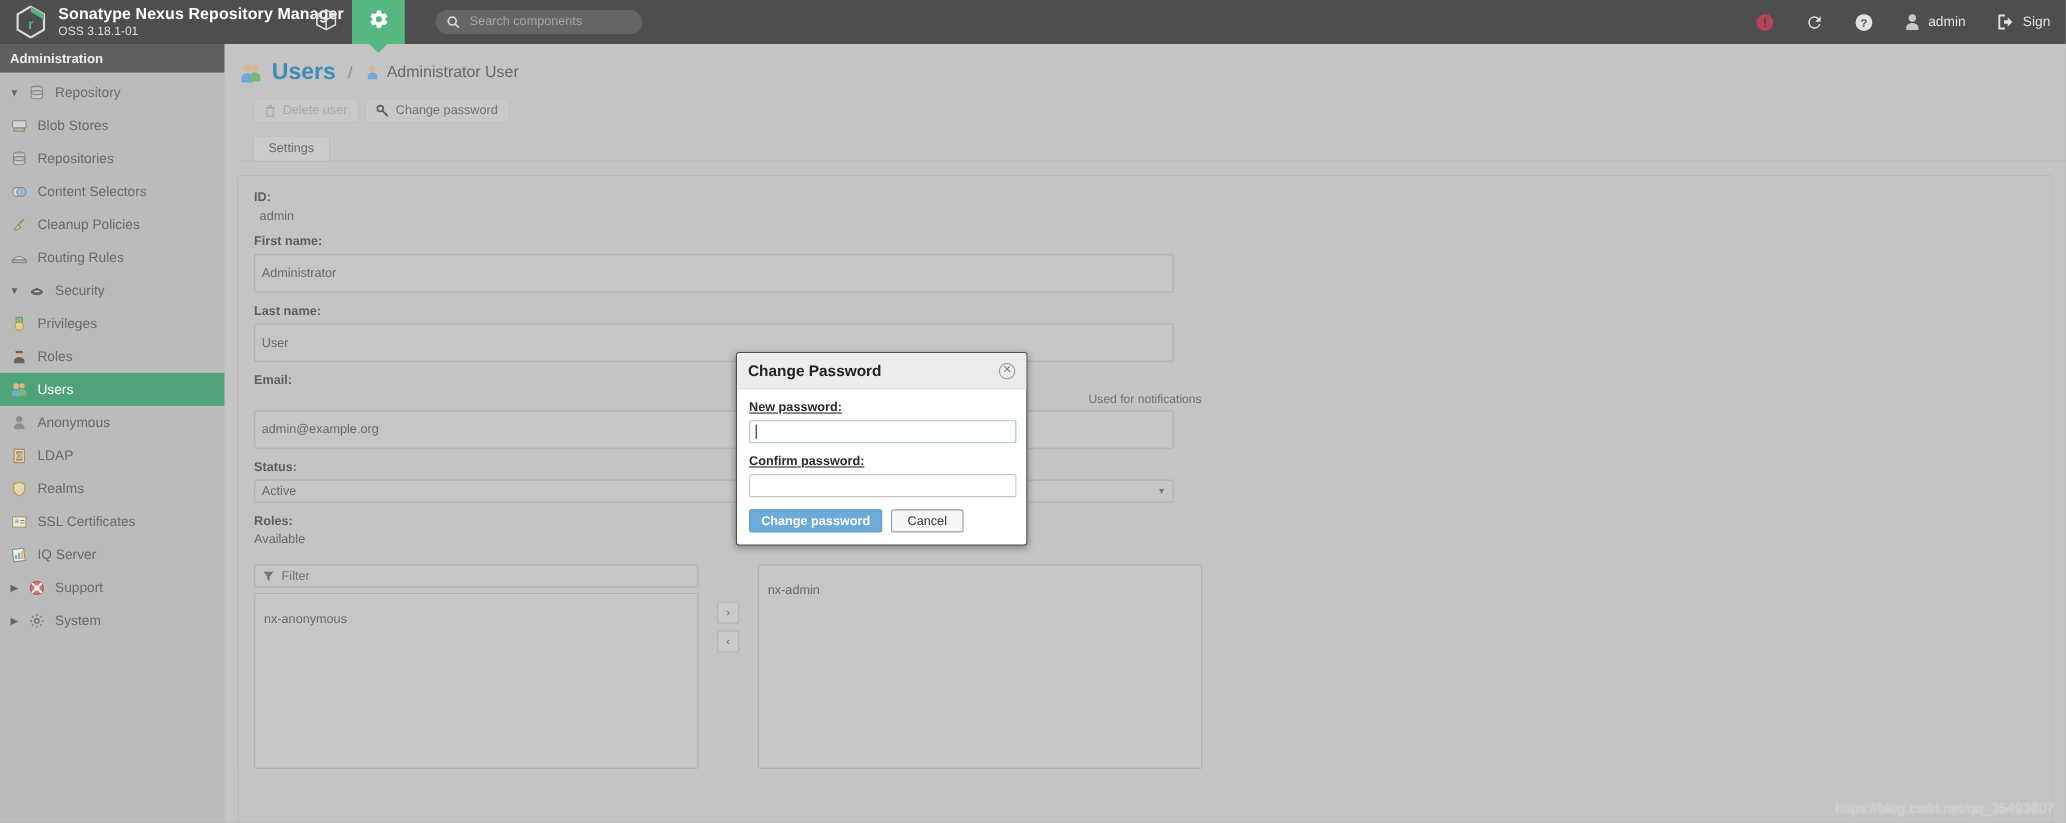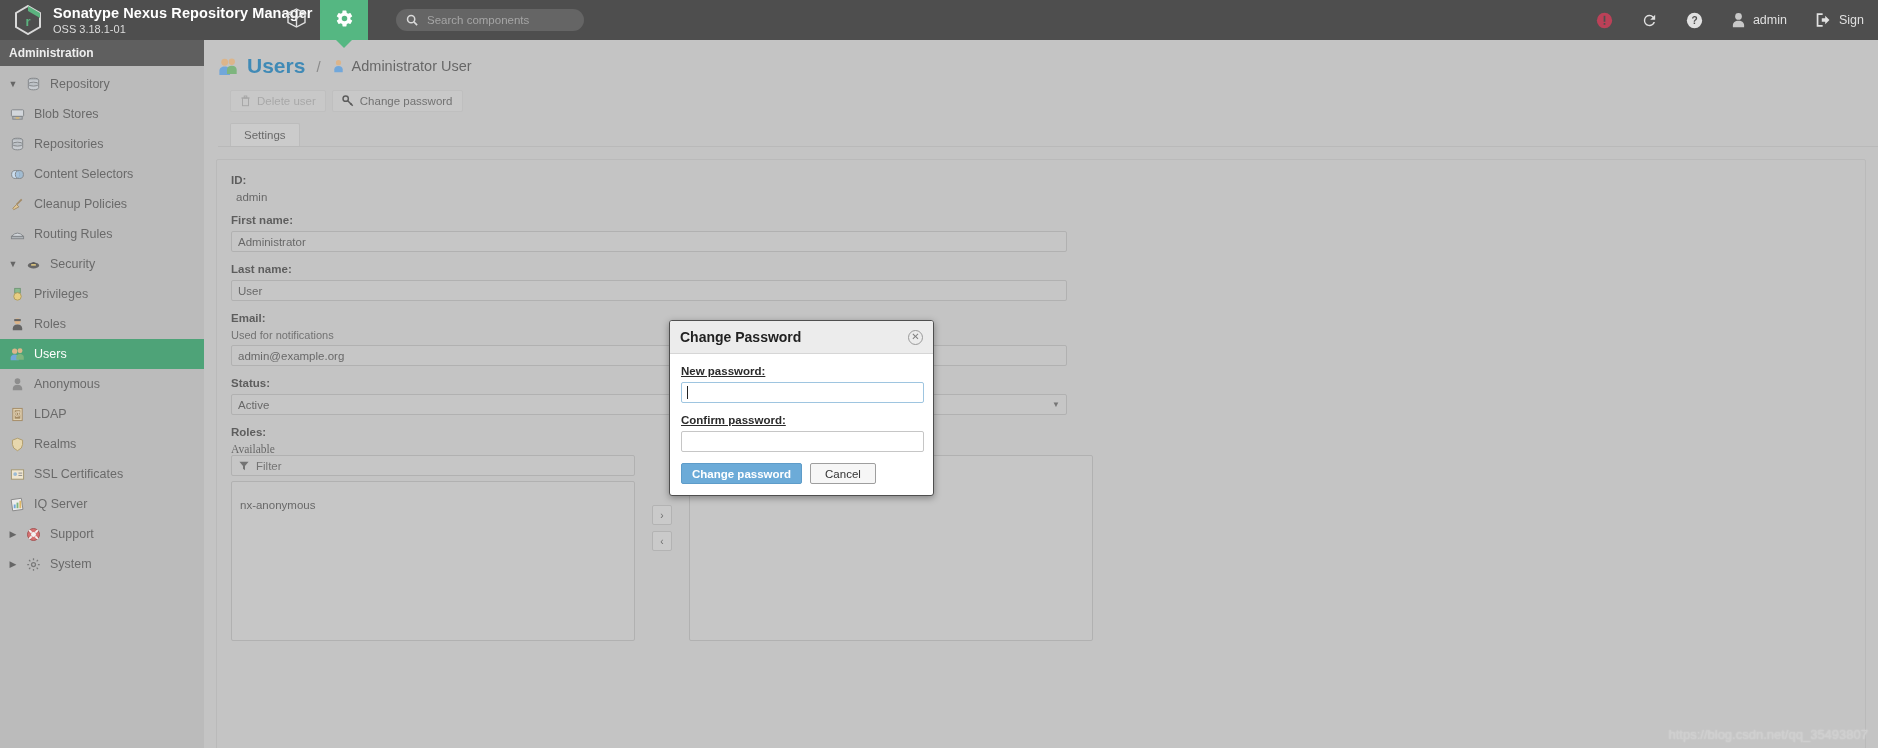--- a/index.html
+++ b/index.html
@@ -130,41 +130,41 @@
     border-radius: 2px 2px 0 0;
   }
 
   .form-panel {
     margin: 12px; background: #b4b4b4; border: 1px solid #a7a7a7;
     border-radius: 2px; padding: 14px 14px 0 14px;
     height: 600px; overflow: hidden;
   }
   .f-label { font-size: 11.5px; font-weight: bold; color: #303030; margin-bottom: 5px; }
   .f-static { font-size: 11.5px; color: #3d3d3d; padding-left: 5px; margin-bottom: 11px; }
-  .f-hint { font-size: 11px; color: #4a4a4a; margin-bottom: 4px; }
+  .f-hint { font-size: 11px; color: #4a4a4a; margin-bottom: 4px; text-align: center; }
   .f-input {
-    width: 836px; height: 21px; background: #b6b6b6;
+    width: 836px; height: 35px; background: #b6b6b6;
     border: 1px solid #9c9c9c; border-radius: 2px;
     font-size: 11.5px; color: #3d3d3d; padding: 0 6px;
     display: flex; align-items: center; margin-bottom: 11px;
     font-family: "Liberation Sans", sans-serif;
   }
   .f-select {
     width: 836px; height: 21px; background: #b6b6b6;
     border: 1px solid #9c9c9c; border-radius: 2px;
     font-size: 11.5px; color: #3d3d3d; padding: 0 6px;
     display: flex; align-items: center; justify-content: space-between;
     margin-bottom: 11px; cursor: pointer;
   }
   .f-select .caret { font-size: 8px; color: #4f4f4f; }
 
   .roles-wrap { display: flex; margin-top: 2px; }
   .roles-col { width: 404px; }
   .roles-col.granted { width: 404px; }
-  .roles-col-title { font-size: 11.5px; color: #3d3d3d; margin-bottom: 0; font-family: Liberation Serif, serif; }
+  .roles-col-title { font-size: 11.5px; color: #3d3d3d; margin-bottom: 16px; }
   .filter-box {
     height: 21px; background: #b6b6b6; border: 1px solid #9c9c9c;
     border-radius: 2px; display: flex; align-items: center;
     padding: 0 7px; font-size: 11.5px; color: #4e4e4e; margin-bottom: 5px;
   }
   .filter-box .fico { margin-right: 7px; display: flex; }
   .roles-list {
     height: 160px; background: #b6b6b6; border: 1px solid #9c9c9c;
     border-radius: 2px; padding: 16px 8px; font-size: 11.5px; color: #3d3d3d;
     overflow: hidden;

